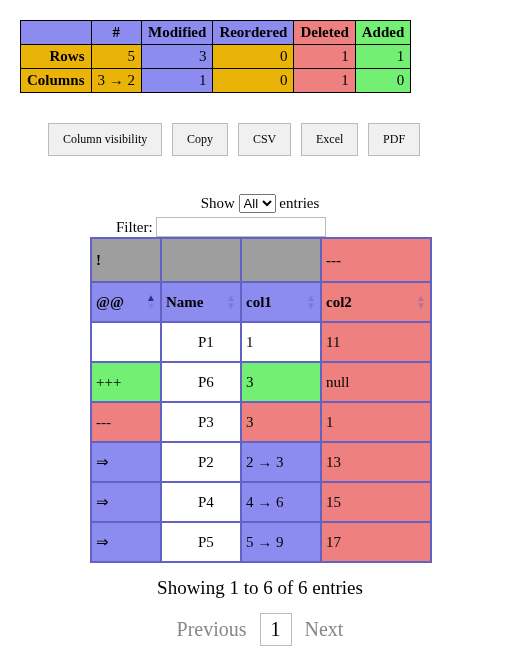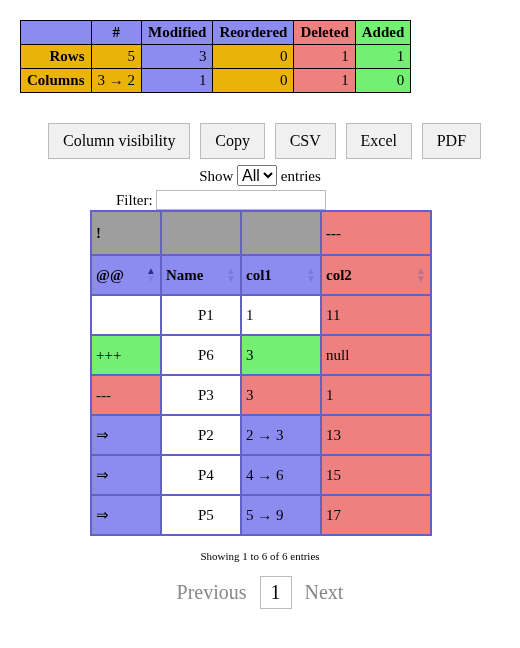--- a/index.html
+++ b/index.html
@@ -37,31 +37,32 @@
 
   
   .buttons-row { margin-bottom: 6px; padding-left: 28px; }
   .btn {
     display: inline-block;
     background: #f0f0f0;
     border: 1px solid #bbb;
     padding: 8px 14px;
     margin-right: 6px;
     font-family: inherit;
-    font-size: 16px;
+    font-size: 12px;
     cursor: pointer;
   }
 
   
   .controls {
     text-align: center;
     margin-bottom: 4px;
   }
   .controls select {
-    font-size: 16px;
+    font-size: 13px;
+    margin-top: 32px;
   }
   .filter-row {
     padding-left: 96px;
   }
   .filter-row input {
     border: 1px solid #bbb;
     height: 20px;
     width: 170px;
     font-size: 13px;
   }
@@ -123,21 +124,21 @@
   .col0 { width: 70px; }
   .col1 { width: 80px; }
   .col2 { width: 80px; }
   .col3 { width: 110px; }
 
   
   .info {
     text-align: center;
     margin-top: 14px;
     margin-bottom: 14px;
-    font-size: 11px;
+    font-size: 19px;
   }
   .paginate {
     text-align: center;
     font-size: 20px;
   }
   .paginate .page-btn {
     display:inline-block;
     border:1px solid #bbb;
     padding:4px 10px;
     margin:0 8px;

